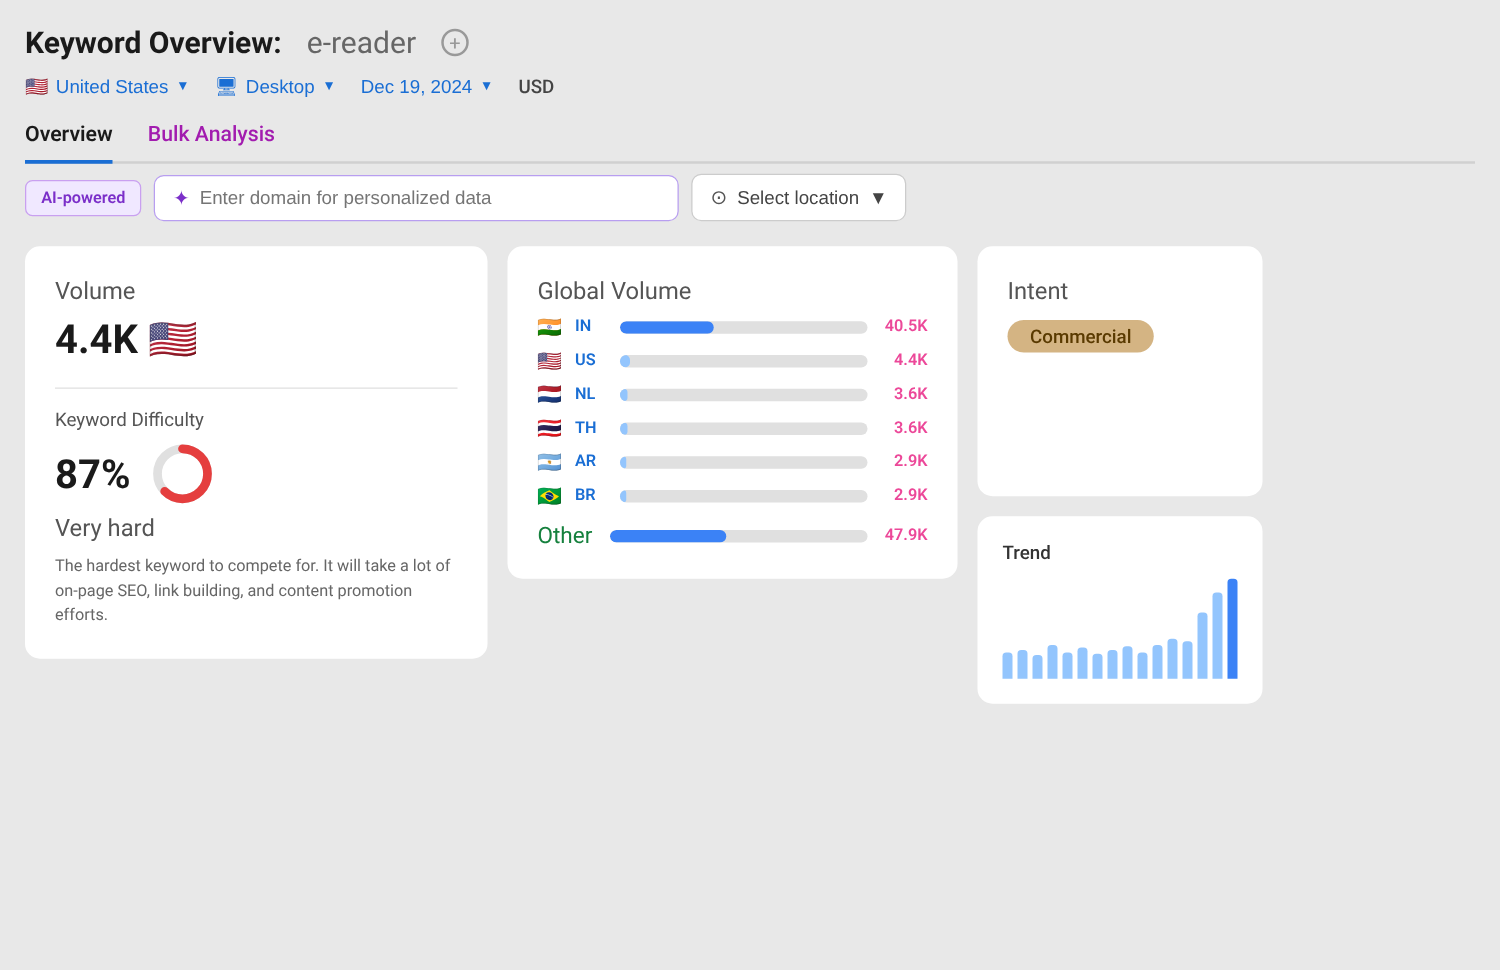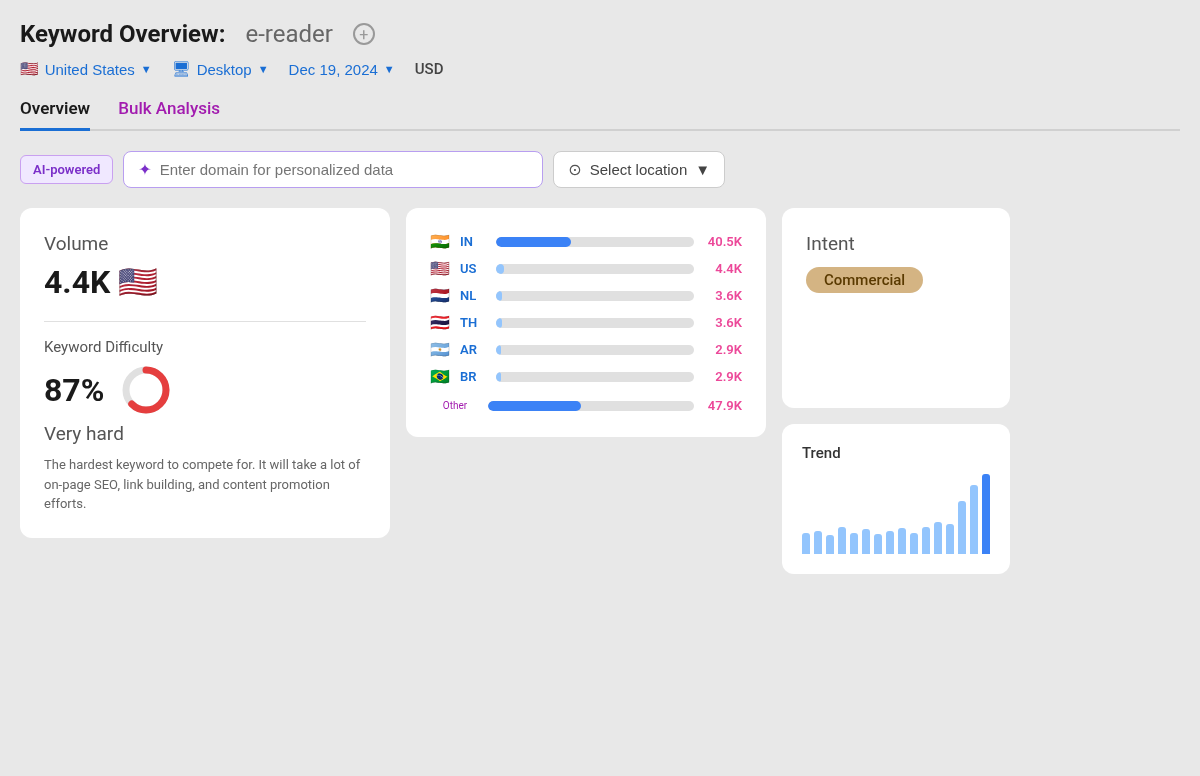--- a/index.html
+++ b/index.html
@@ -68,21 +68,21 @@
     }
     .usd-label {
       color: #444;
       font-size: 15px;
       font-weight: 500;
     }
     .tabs-row {
       display: flex;
       gap: 28px;
       border-bottom: 2px solid #d0d0d0;
-      margin-bottom: 20px;
+      margin-bottom: 8px;
     }
     .tab {
       font-size: 17px;
       font-weight: 500;
       padding-bottom: 10px;
       cursor: pointer;
       color: #a21caf;
       border-bottom: 3px solid transparent;
       margin-bottom: -2px;
     }
@@ -259,24 +259,23 @@
       width: 40px;
       text-align: right;
     }
     .other-row {
       display: flex;
       align-items: center;
       gap: 8px;
       margin-top: 12px;
     }
     .other-label {
-      font-size: 10px;
-      color: #a21caf;
+      font-size: 18px;
+      color: #15803d;
       width: 50px;
-      text-align: center;
     }
     
     .intent-badge {
       background: #d4b483;
       color: #5a3a00;
       border-radius: 20px;
       padding: 4px 18px;
       font-size: 15px;
       font-weight: 500;
       display: inline-block;
@@ -378,20 +377,21 @@
             <circle cx="26" cy="26" r="20" fill="none" stroke="#e53e3e" stroke-width="7" stroke-dasharray="109.6 125.6" stroke-dashoffset="31.4" stroke-linecap="round" transform="rotate(-90 26 26)"></circle>
             <circle cx="26" cy="26" r="13" fill="white"></circle>
           </svg>
         </div>
         <div class="very-hard-label">Very hard</div>
         <div class="kd-description">The hardest keyword to compete for. It will take a lot of on-page SEO, link building, and content promotion efforts.</div>
       </div>
     </div>
 
     <div class="card card-middle">
+      <div class="card-label">Global Volume</div>
       <div id="country-list">
           <div class="country-row">
       <span class="country-flag">🇮🇳</span>
       <span class="country-code">IN</span>
       <div class="bar-container">
         <div class="bar-fill bar-blue" style="width:38%"></div>
       </div>
       <span class="country-value">40.5K</span>
     </div>
           <div class="country-row">

